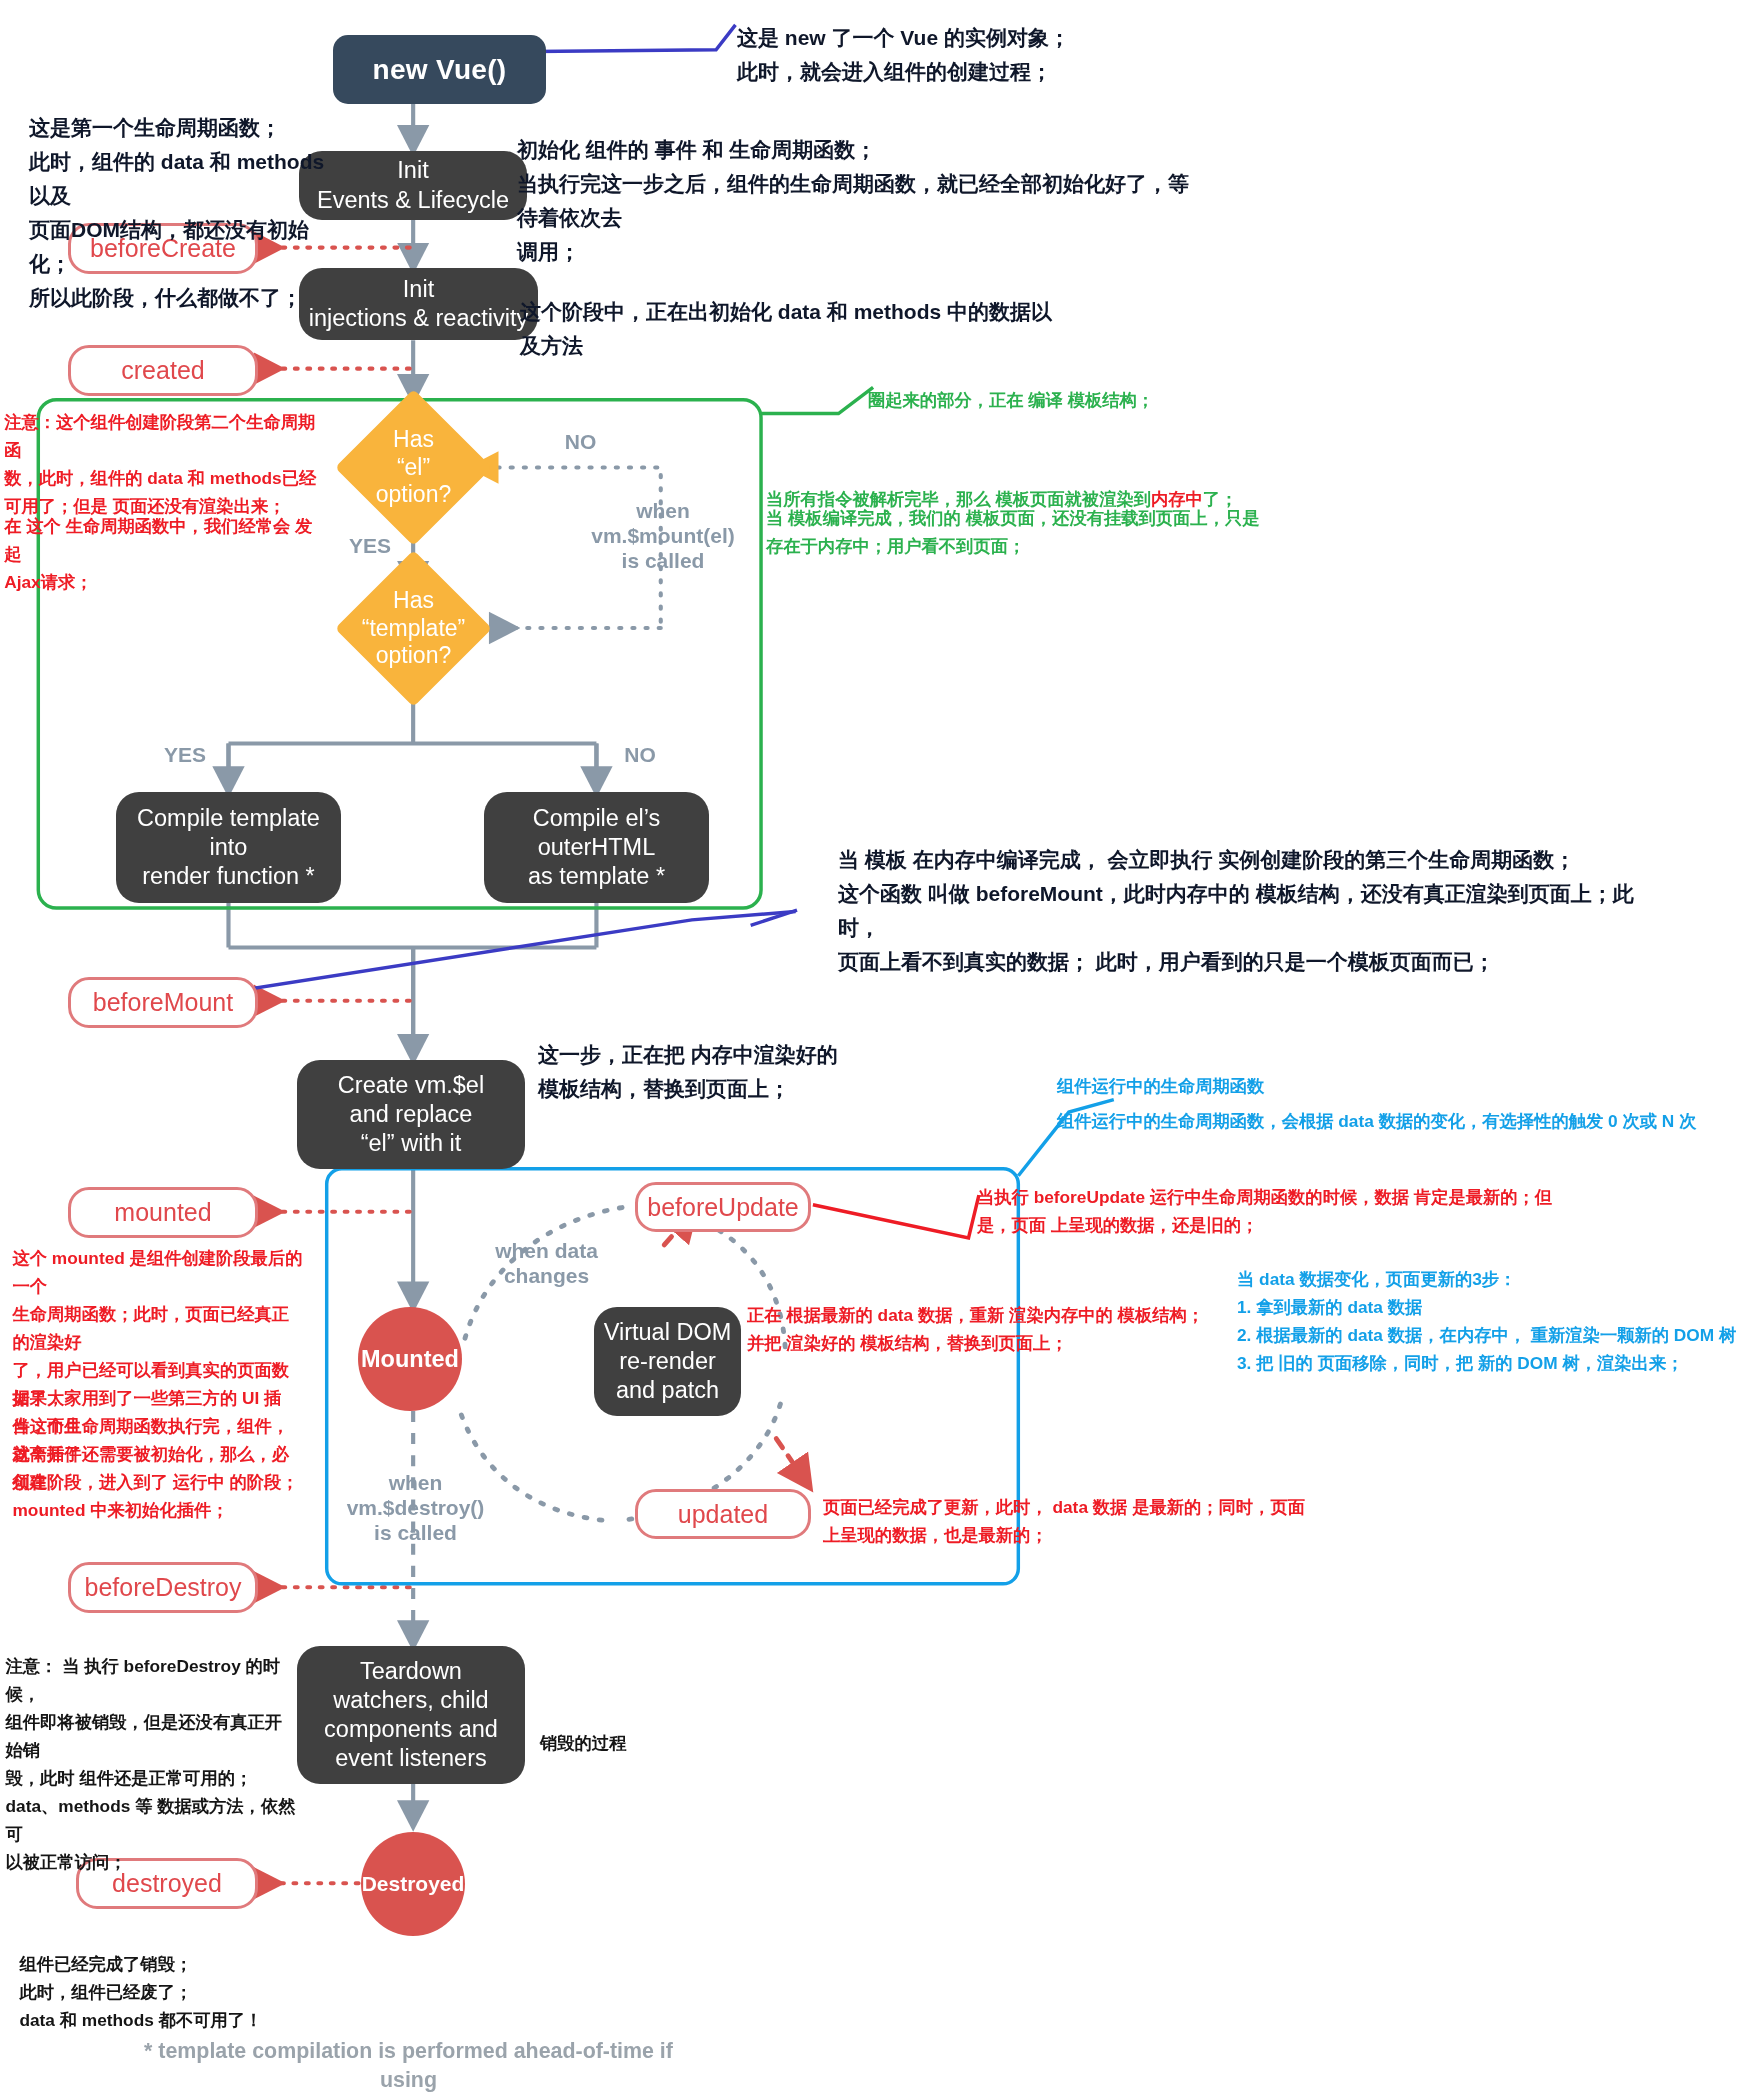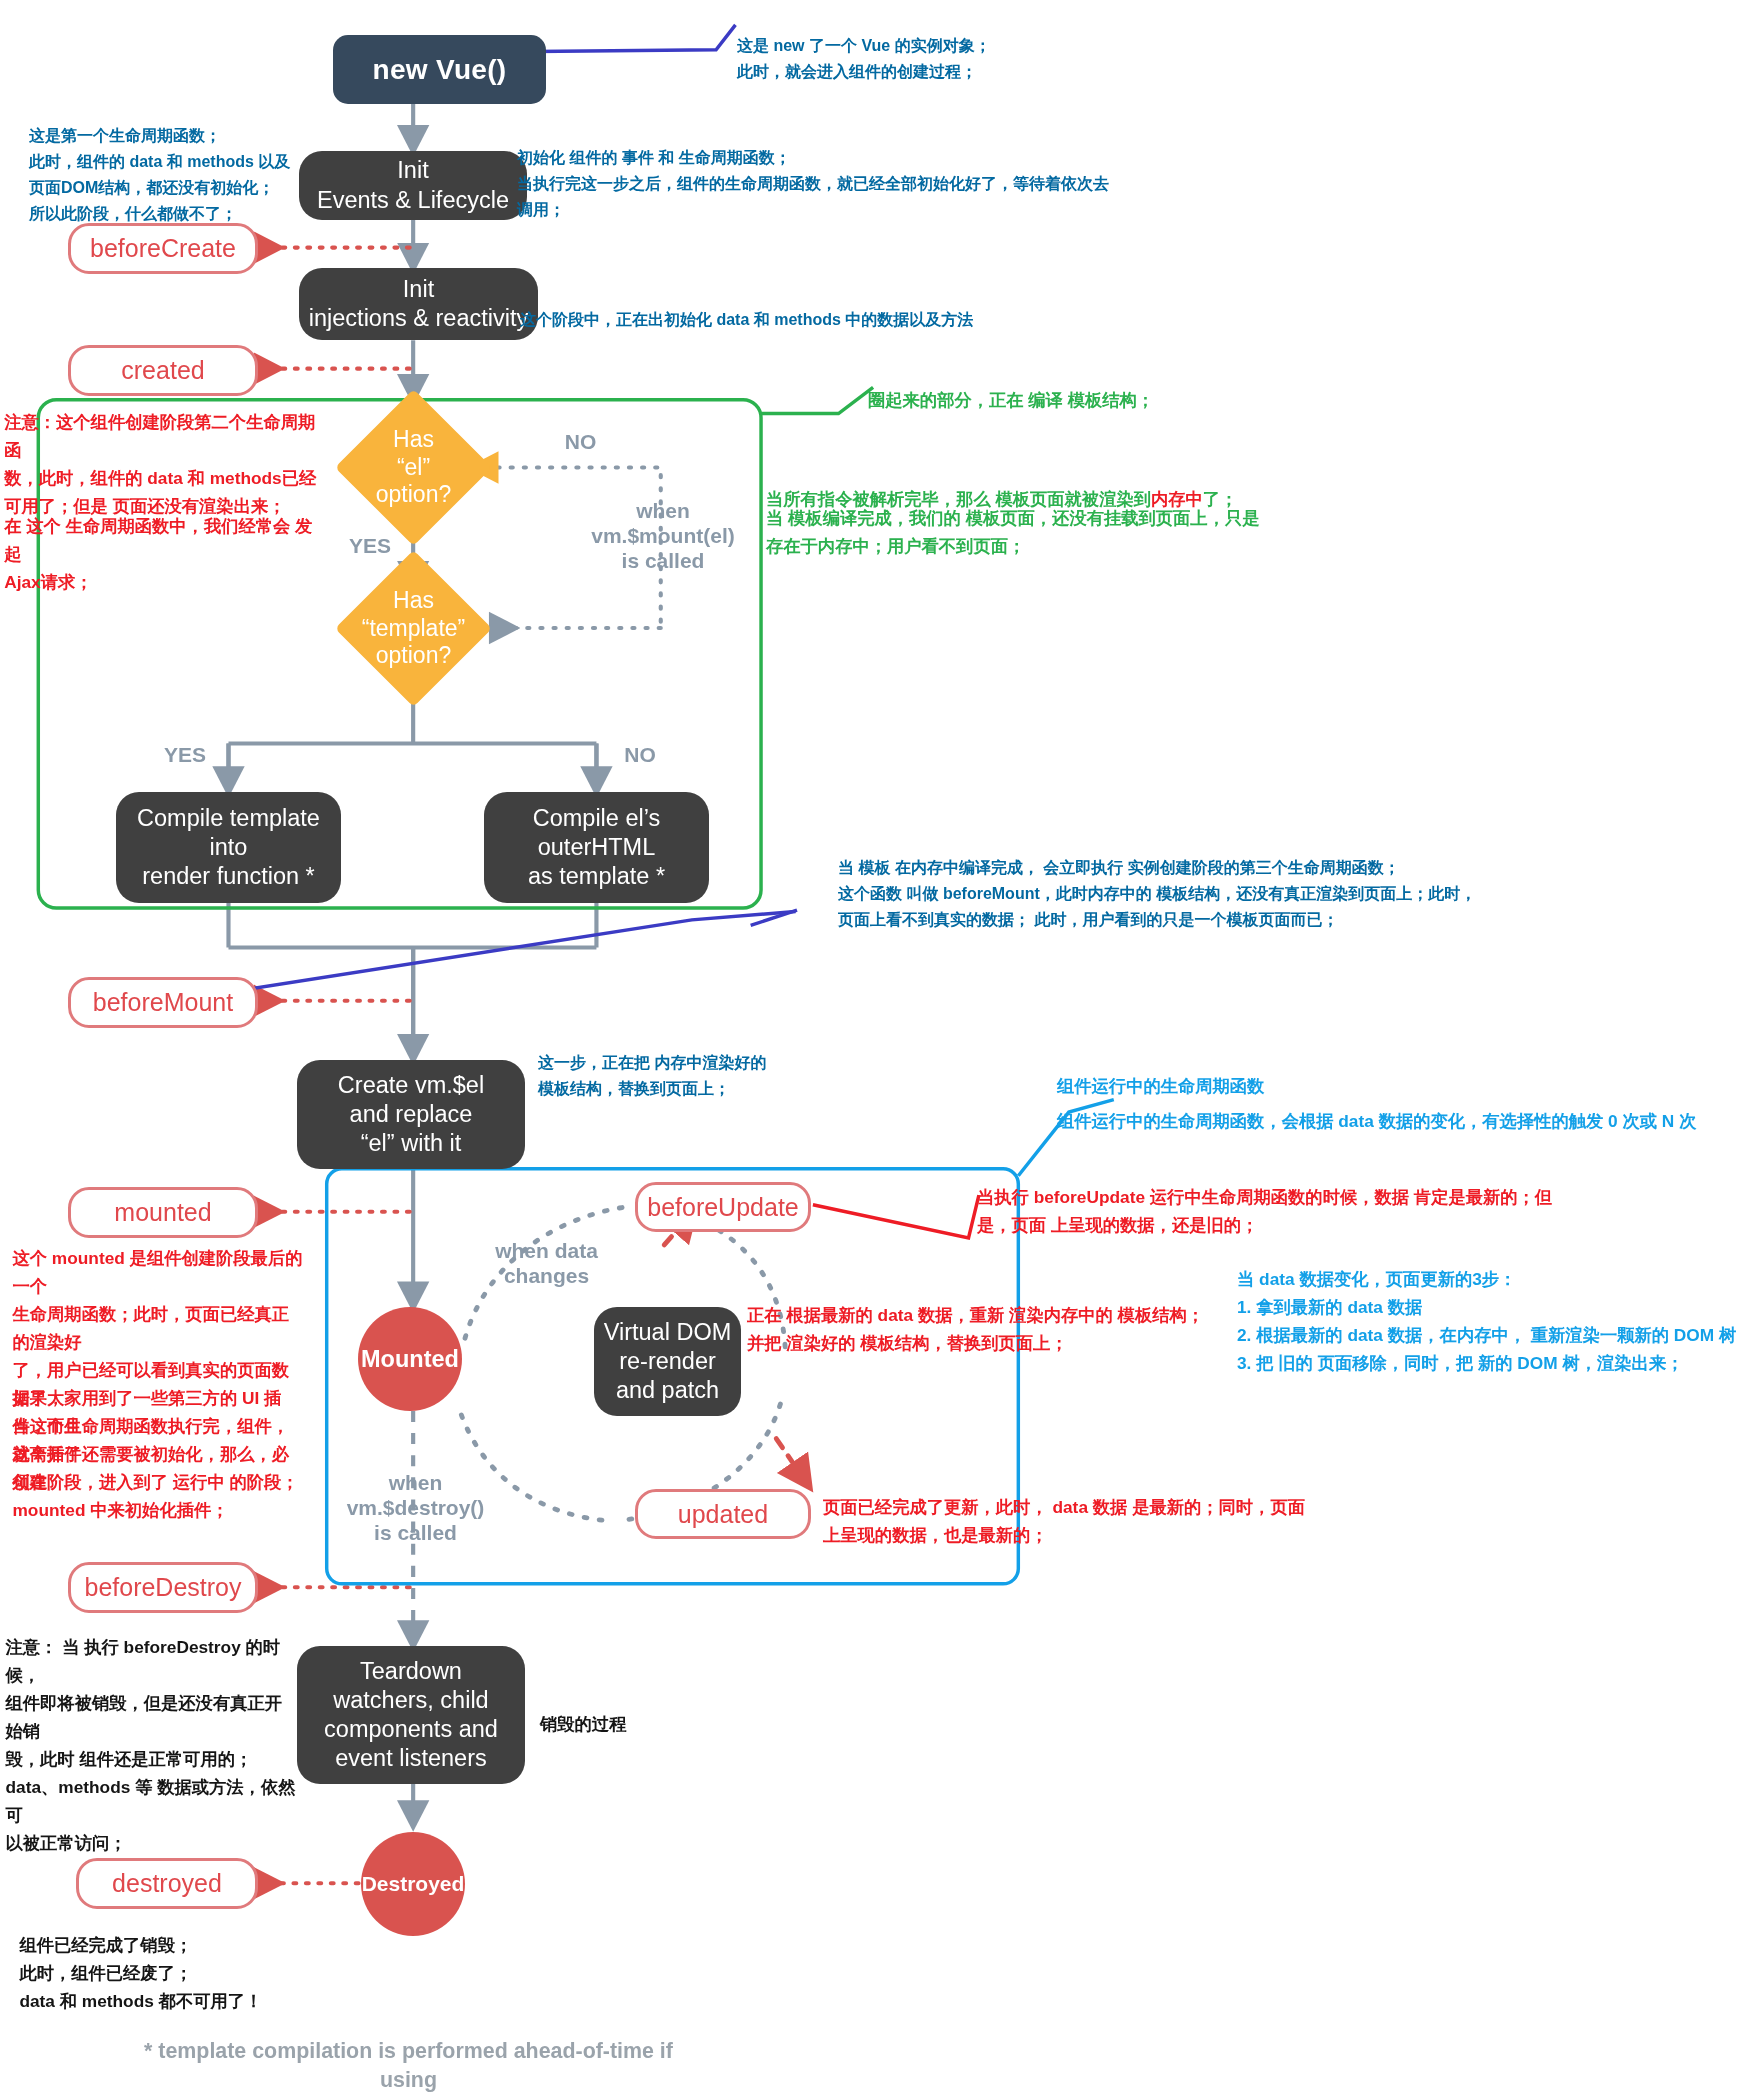--- a/index.html
+++ b/index.html
@@ -14,25 +14,25 @@
   .n-diamond{background:transparent;color:#fff;font-size:23px;line-height:1.2;}
   .n-diamond .dshape{position:absolute;left:0;top:0;width:100%;height:100%;background:#f9b43c;transform:rotate(45deg);border-radius:5.5px;}
   .n-diamond .dlabel{position:relative;z-index:2;width:128%;}
 
   .n-hook{background:#fff;border:3.5px solid #e07a7c;border-radius:21px;color:#e0484c;font-weight:normal;font-size:25px;}
   .n-circle{background:#d9534f;color:#fff;border-radius:50%;font-weight:bold;font-size:23.5px;}
 
   .edge-label{position:absolute;color:#8a99a8;font-weight:bold;font-size:21px;line-height:1.2;text-align:center;}
 
   .ann{position:absolute;font-weight:bold;line-height:1.62;white-space:pre-line;}
-  .ann-blue{color:#0369a1;font-size:16px;margin-top:12px;}
+  .ann-blue{color:#0f172a;font-size:21px;}
   .ann-red{color:#ee1c25;font-size:17.3px;}
   .ann-green{color:#2bb14e;font-size:17.3px;}
   .ann-cyan{color:#13a0e8;font-size:17.3px;}
-  .ann-black{color:#151515;font-size:17.3px;}
+  .ann-black{color:#151515;font-size:17.3px;margin-top:19px;}
   .ann .hl-red{color:#ee1c25;}
 
   .footnote{position:absolute;color:#9aa3ab;font-size:21.4px;line-height:1.34;text-align:center;font-weight:700;}
 </style>
 </head>
 <body>
 
 <div id="stage">
 
   <svg id="svg-layer" viewBox="0 0 2544 3032">

